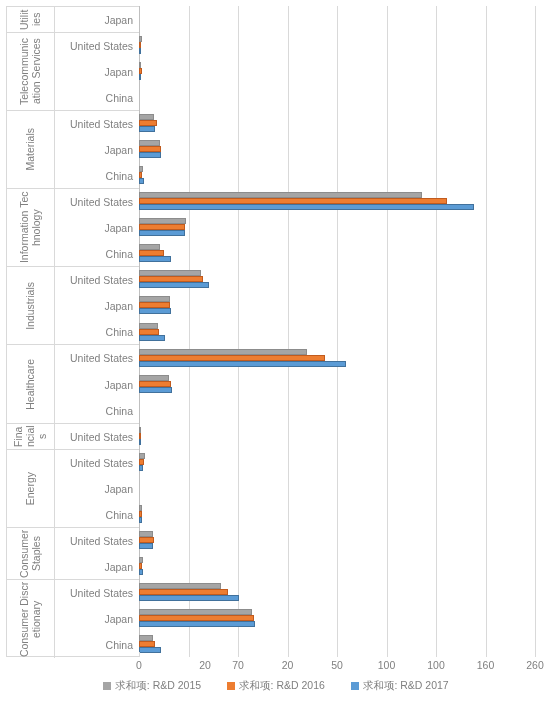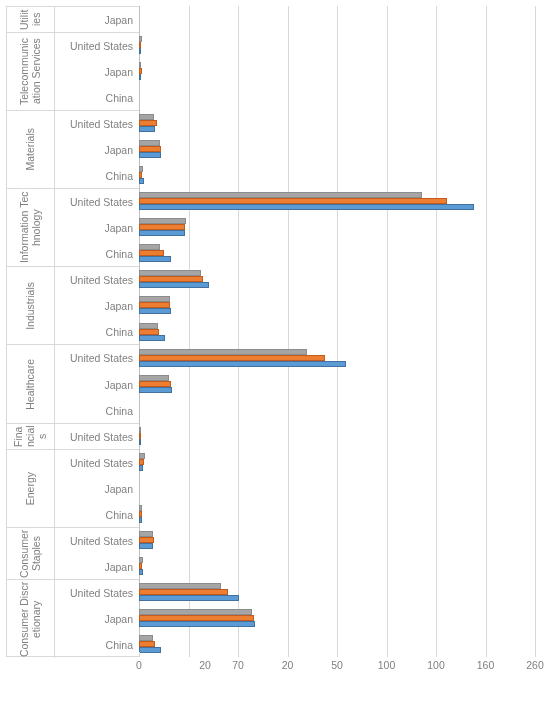--- a/index.html
+++ b/index.html
@@ -313,15 +313,29 @@
       <div class="x-tickmark" style="left: 386.5px;"></div>
       <div class="x-tick" style="left: 386.5px; text-align: center;">100</div>
       <div class="x-tickmark" style="left: 436px;"></div>
       <div class="x-tick" style="left: 436px;">100</div>
       <div class="x-tickmark" style="left: 485.5px;"></div>
       <div class="x-tick" style="left: 485.5px;">160</div>
       <div class="x-tickmark" style="left: 535px;"></div>
       <div class="x-tick" style="left: 535px;">260</div>
     </div>
 
+  <div class="legend" id="legend">
+      <div class="legend-item">
+        <span class="legend-swatch" style="background: rgb(165, 165, 165);"></span>
+        <span class="legend-text">求和项: R&amp;D 2015</span>
+      </div>
+      <div class="legend-item">
+        <span class="legend-swatch" style="background: rgb(237, 125, 49);"></span>
+        <span class="legend-text">求和项: R&amp;D 2016</span>
+      </div>
+      <div class="legend-item">
+        <span class="legend-swatch" style="background: rgb(91, 155, 213);"></span>
+        <span class="legend-text">求和项: R&amp;D 2017</span>
+      </div>
+    </div>
 
   <div class="watermark"></div>
 </div>
 
 </body></html>

